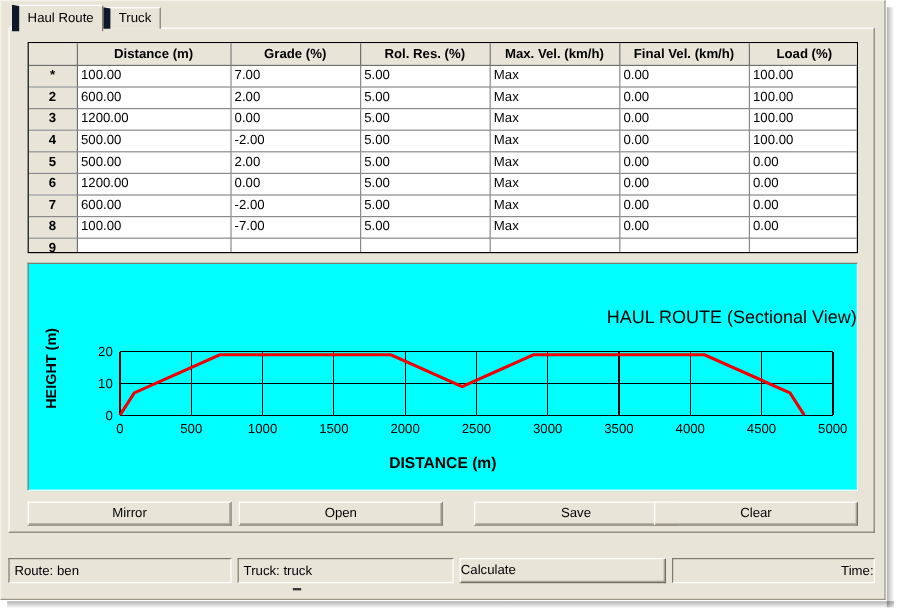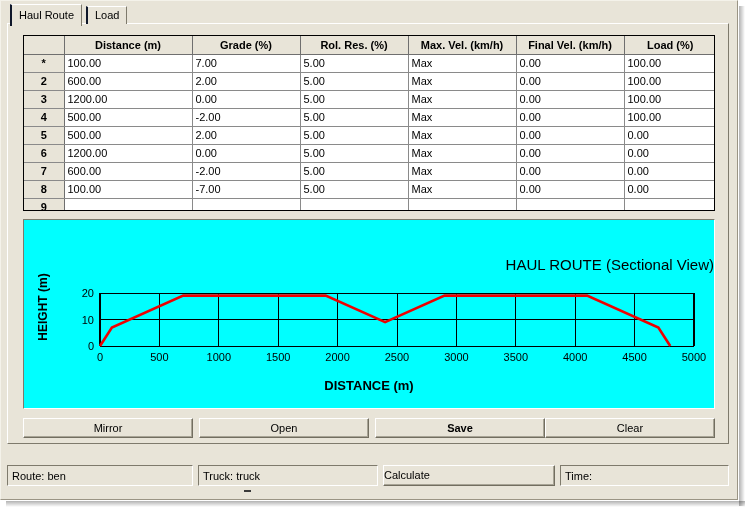--- a/index.html
+++ b/index.html
@@ -24,21 +24,21 @@
     background:linear-gradient(to right,rgba(0,0,0,0.30),rgba(0,0,0,0));}
   .shadow-b{position:absolute;left:6px;top:501px;width:739px;height:6px;
     background:linear-gradient(to bottom,rgba(0,0,0,0.30),rgba(0,0,0,0));}
 
   
   .tabstrip{position:absolute;left:9px;top:3px;height:20px;}
   .tab{
     position:absolute;top:0;height:19px;
     background:#e8e4d8;
     border-top:1px solid #ffffff;
-    border-left:2px solid #0f172a;
+    border-left:6px solid #0f172a;
     border-right:1px solid #7e7a6c;
     line-height:19px;
     padding:0 7px;
     font-size:11px;color:#000;
     white-space:nowrap;
     box-sizing:border-box;
     cursor:default;
   }
   .tab.sel{top:0;height:22px;line-height:20px;z-index:3;}
   .tab.unsel{top:2px;height:18px;line-height:17px;z-index:2;}
@@ -166,21 +166,21 @@
   }
   .artifact{position:absolute;left:243px;top:489px;width:7px;height:2px;background:#3a3a3a;}
 </style>
 </head>
 <body>
 
 <div class="app">
 
   <div class="tabstrip">
     <div class="tab sel" style="left:0;">Haul Route</div>
-    <div class="tab unsel" style="left:76px;">Load</div>
+    <div class="tab unsel" style="left:76px;">Truck</div>
   </div>
 
   <div class="tabbody">
 
     <div class="grid-wrap">
       <table class="grid">
         <colgroup>
           <col style="width:40px">
             <col style="width:128px">
             <col style="width:108px">
@@ -319,29 +319,29 @@
           <text x="670" y="141" text-anchor="middle" font-family="&quot;Liberation Sans&quot;,sans-serif" font-size="11" fill="#000">5000</text>
           <polyline points="76.00,126.00 87.88,107.45 159.16,75.65 301.72,75.65 361.12,102.15 420.52,75.65 563.08,75.65 634.36,107.45 646.24,126.00" fill="none" stroke="#ee0000" stroke-width="2.6" stroke-linejoin="miter" stroke-linecap="butt"></polyline>
         </svg>
       <div class="ylabel">HEIGHT (m)</div>
       <div class="xlabel">DISTANCE (m)</div>
     </div>
 
     <div class="btnrow">
       <div class="btn" style="left:0;width:170px;">Mirror</div>
       <div class="btn" style="left:176px;width:170px;text-align:center;">Open</div>
-      <div class="btn" style="left:352px;width:170px;font-weight:bold;">Save</div>
+      <div class="btn" style="left:372px;width:170px;">Save</div>
       <div class="btn" style="left:522px;width:170px;">Clear</div>
     </div>
 
   </div>
 
   <div class="statusbar">
     <div class="sfield" style="left:0;width:186px;">Route: ben</div>
     <div class="sfield" style="left:191px;width:180px;">Truck: truck</div>
     <div class="sbtn" style="left:376px;width:172px;">Calculate</div>
-    <div class="sfield" style="left:553px;width:169px;">Time:</div>
+    <div class="sfield" style="left:553px;width:169px;text-align:right;">Time:</div>
   </div>
   <div class="artifact"></div>
 
 </div>
 <div class="shadow-r"></div>
 <div class="shadow-b"></div>
 
 </body></html>

